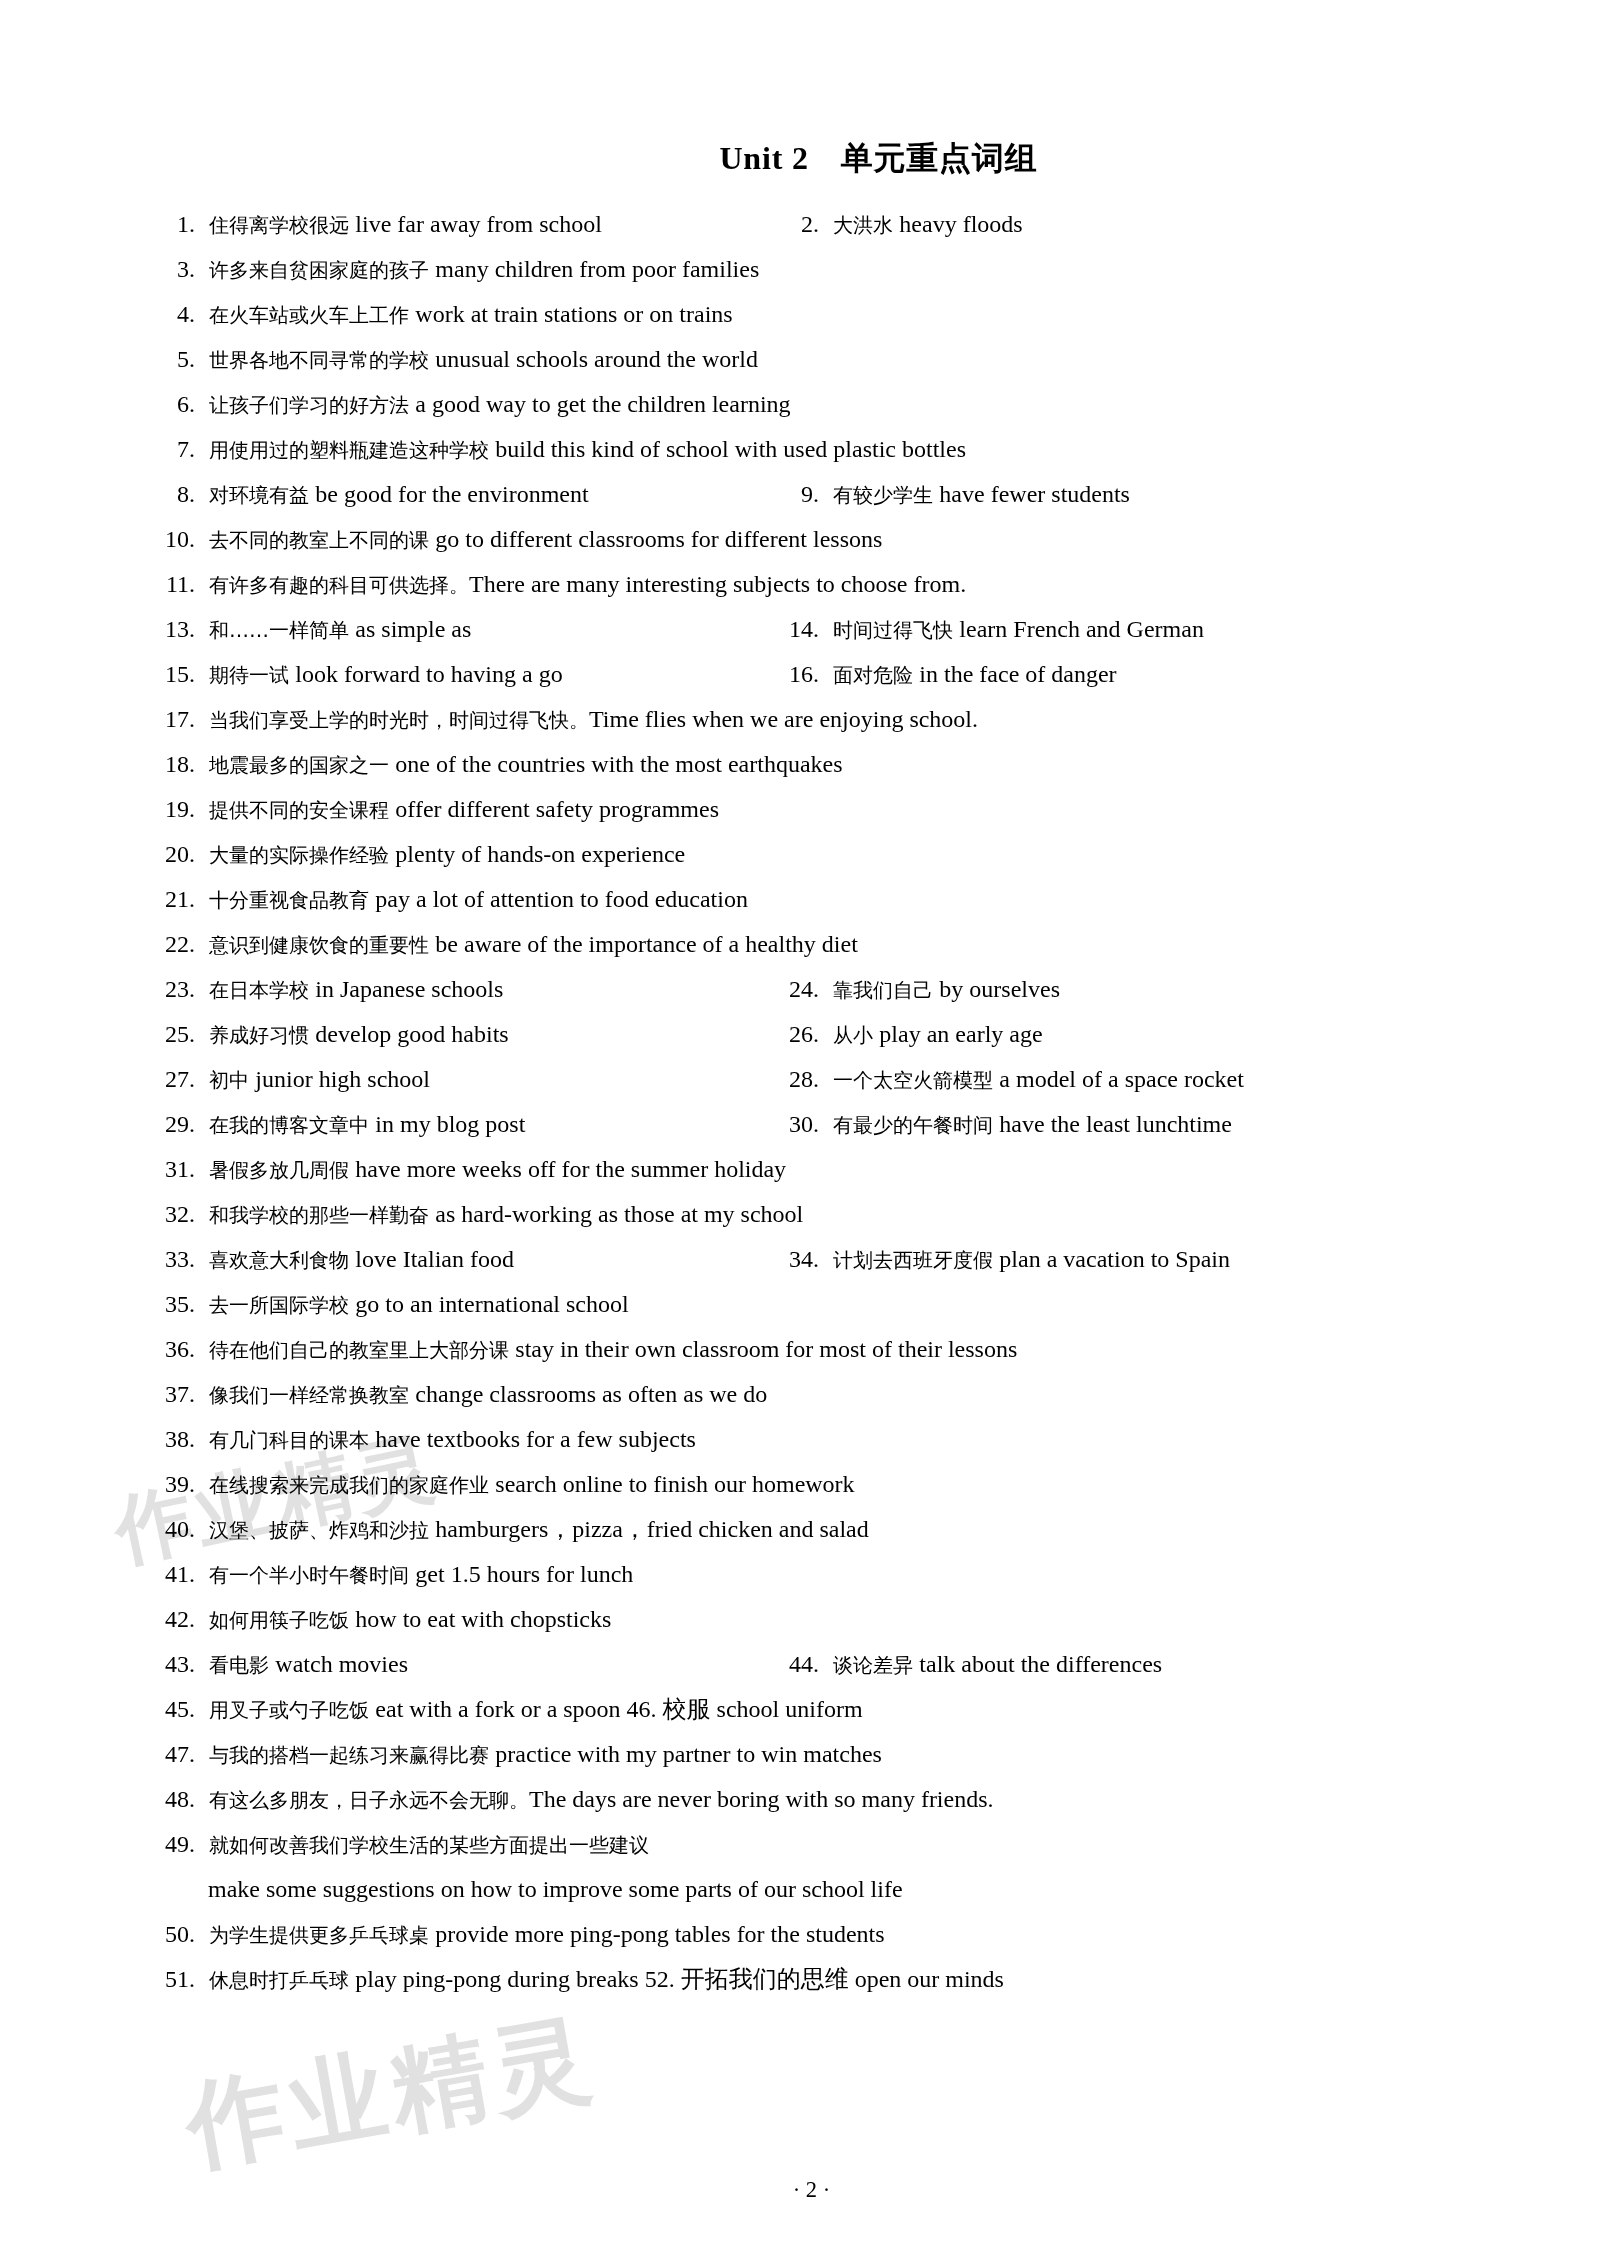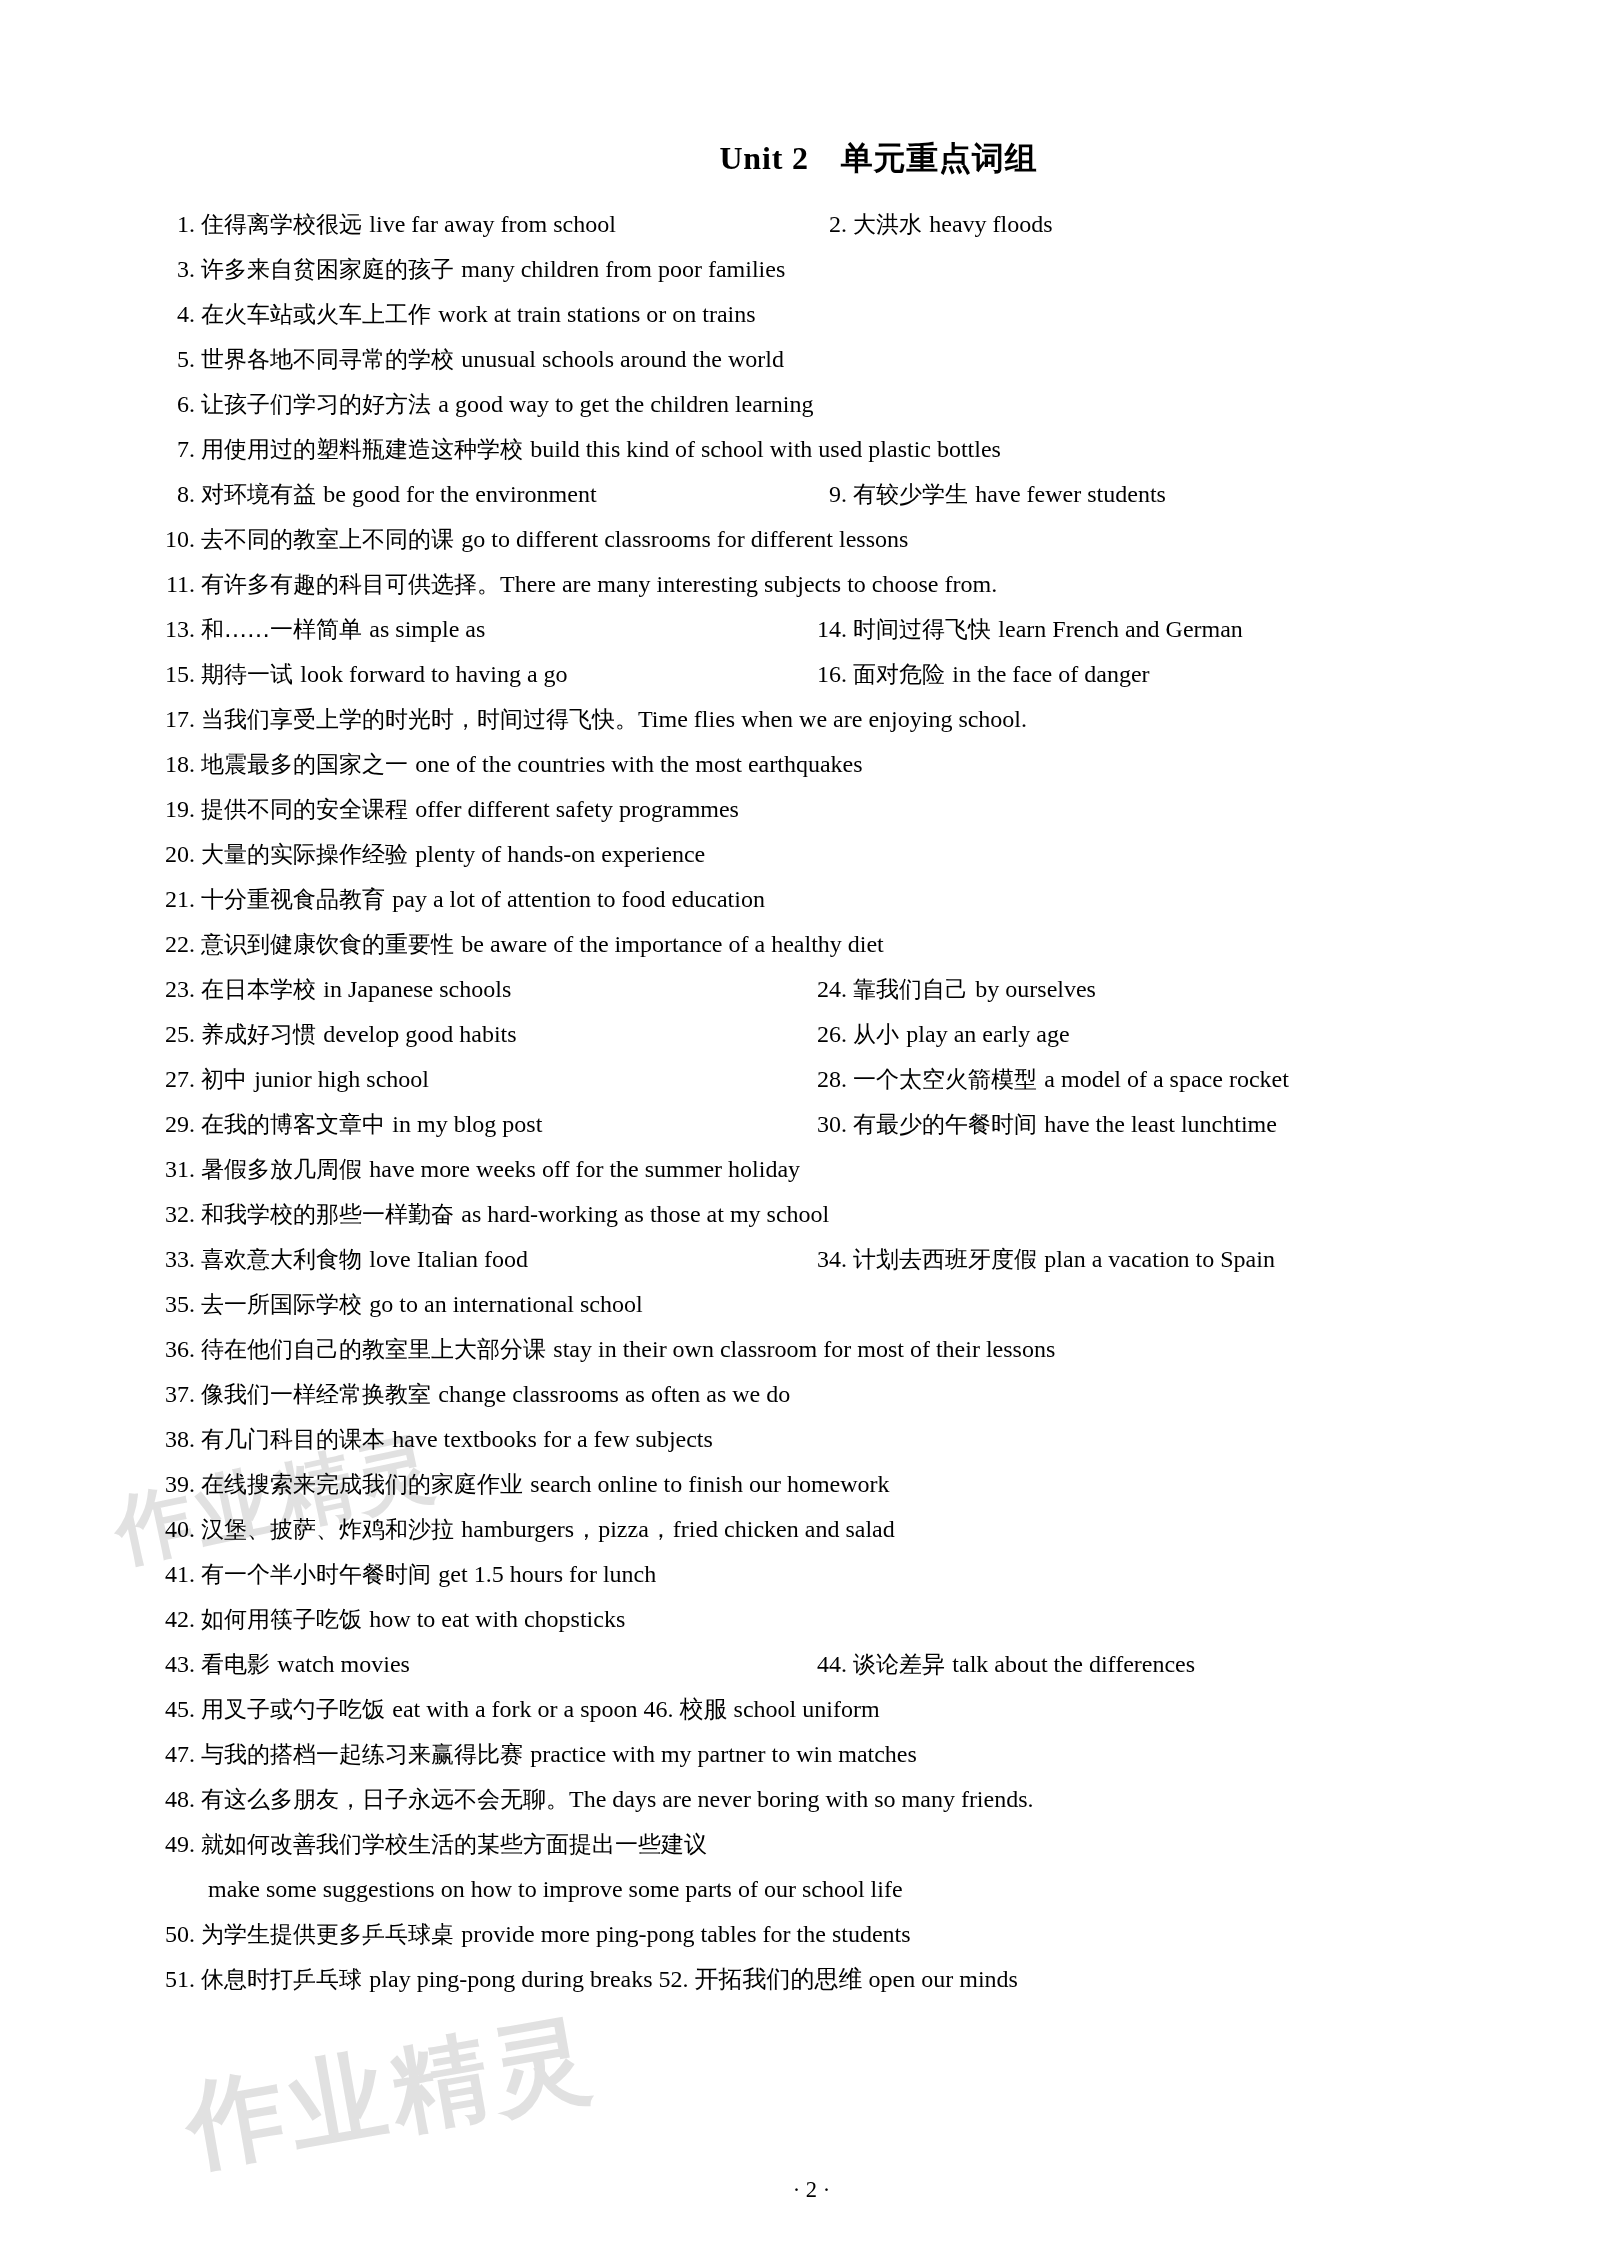--- a/index.html
+++ b/index.html
@@ -44,29 +44,30 @@
     position: relative;
     height: 45px;
   }
   .line .num {
     display: inline-block;
     min-width: 37px;
     text-align: right;
   }
   .line .zh {
     font-family: "DejaVu Sans", sans-serif;
-    font-size: 23px;
+    font-size: 20px;
+    margin-left: 8px;
   }
   .line .en {
     font-family: "Liberation Serif", serif;
     font-size: 24px;
   }
   .seg-b {
     position: absolute;
-    left: 652px;
+    left: 624px;
     top: 0;
   }
   .indent-cont {
     padding-left: 50px;
   }
   .page-footer {
     position: absolute;
     left: 0;
     bottom: 58px;
     width: 100%;

